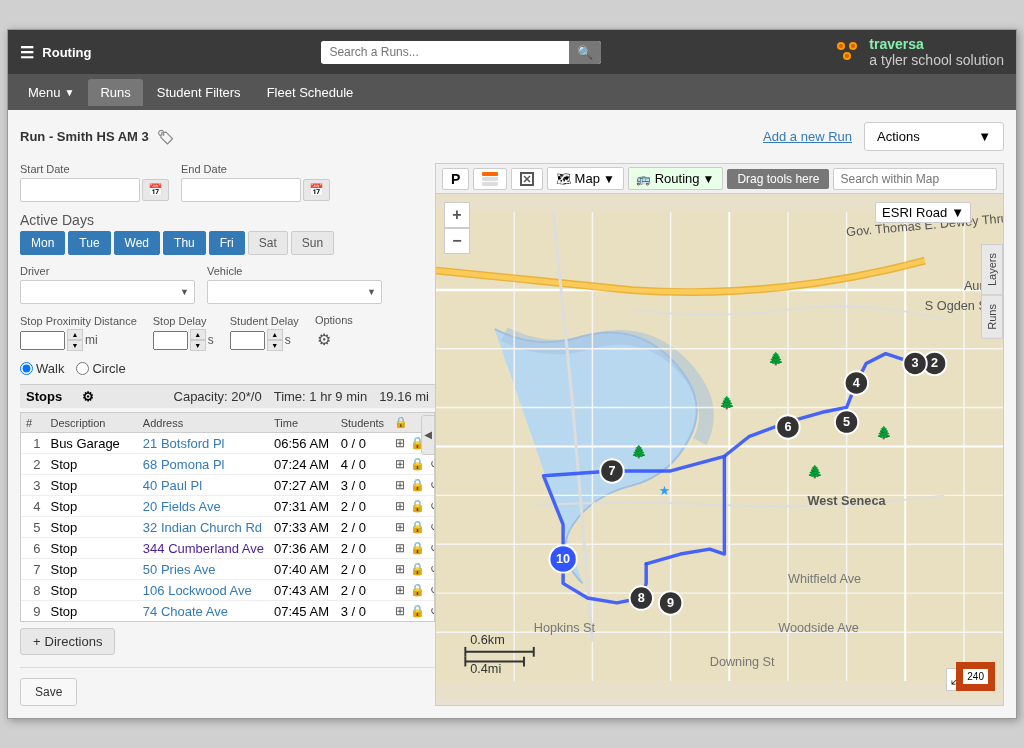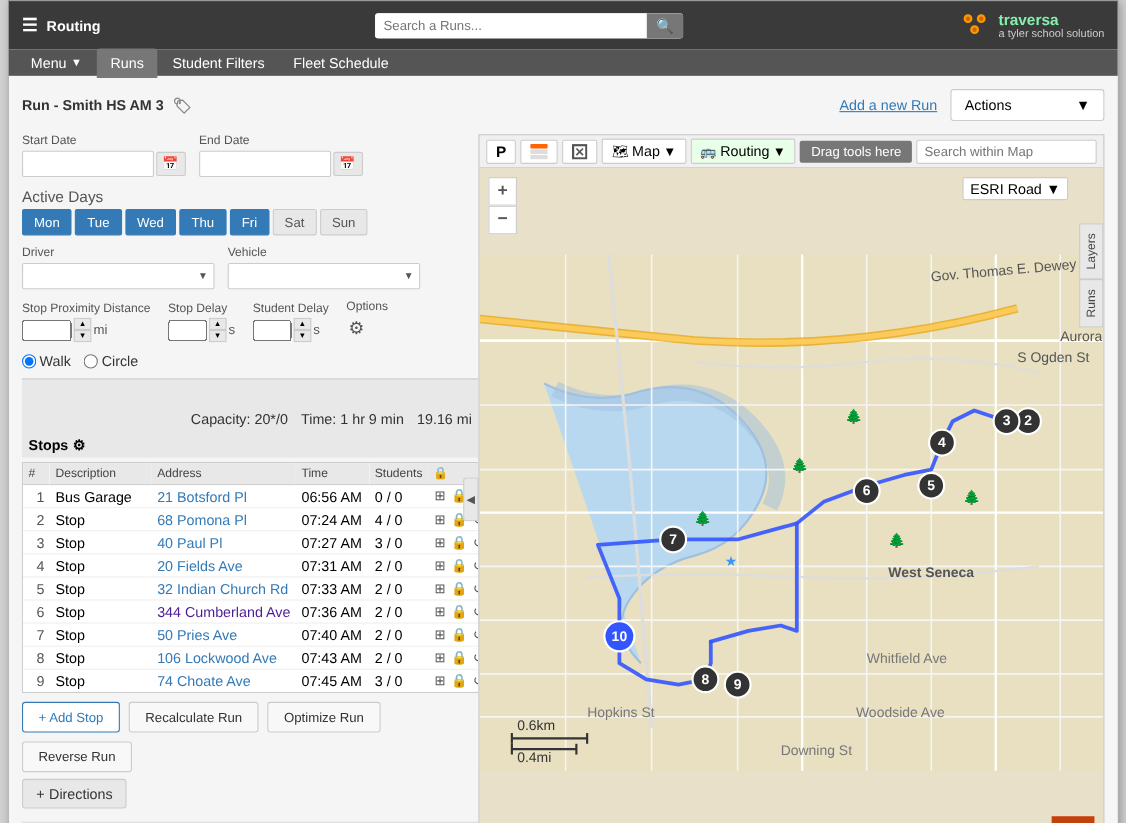--- a/index.html
+++ b/index.html
@@ -10,24 +10,24 @@
     .top-bar { background: #3a3a3a; color: #fff; padding: 6px 12px; display: flex; align-items: center; justify-content: space-between; }
     .top-bar-left { display: flex; align-items: center; gap: 8px; font-size: 15px; font-weight: bold; }
     .hamburger { font-size: 16px; cursor: pointer; }
     .top-bar-center { flex: 1; display: flex; justify-content: center; }
     .search-bar { display: flex; align-items: center; background: #fff; border-radius: 3px; overflow: hidden; width: 280px; }
     .search-bar input { border: none; outline: none; padding: 4px 8px; font-size: 12px; width: 264px; color: #333; }
     .search-bar button { background: #777; border: none; padding: 4px 8px; cursor: pointer; color: #fff; font-size: 13px; }
     .logo { display: flex; align-items: center; gap: 6px; }
     .logo-icon { width: 32px; height: 32px; }
     .logo-text { color: #86efac; font-size: 14px; font-weight: bold; }
-    .logo-sub { color: #ccc; font-size: 10px; display: block; text-align: right; }
-    
-    
-    .nav-bar { background: #555; display: flex; align-items: center; padding: 0 8px; gap: 2px; height: 24px; }
+    .logo-sub { color: #ccc; font-size: 14px; display: block; text-align: right; }
+    
+    
+    .nav-bar { background: #555; display: flex; align-items: center; padding: 0 8px; gap: 2px; height: 36px; }
     .nav-item { color: #fff; padding: 6px 12px; cursor: pointer; font-size: 13px; border-radius: 3px 3px 0 0; display: flex; align-items: center; gap: 4px; }
     .nav-item.active { background: #777; }
     .nav-item .arrow { font-size: 10px; }
     
     
     .content { display: flex; flex-direction: column; background: #f5f5f5; padding: 12px; }
     
     
     .page-title-row { display: flex; align-items: center; justify-content: space-between; margin-bottom: 12px; }
     .page-title { font-size: 18px; font-weight: bold; color: #333; display: flex; align-items: center; gap: 8px; }
@@ -69,21 +69,21 @@
     .prox-group label { font-size: 11px; color: #555; }
     .num-unit { font-size: 12px; color: #555; }
     .options-icon { cursor: pointer; font-size: 16px; color: #555; padding: 2px; }
     
     
     .walk-circle { display: flex; gap: 12px; align-items: center; margin-bottom: 8px; font-size: 12px; color: #333; }
     .walk-circle label { display: flex; align-items: center; gap: 3px; cursor: pointer; }
     
     
     .stops-header { display: flex; align-items: center; justify-content: space-between; margin-bottom: 4px; background: #e8e8e8; padding: 4px 6px; border-top: 1px solid #ccc; }
-    .stops-title { font-weight: bold; display: flex; align-items: center; gap: 4px; font-size: 13px; margin-top: 48px; }
+    .stops-title { font-weight: bold; display: flex; align-items: center; gap: 20px; font-size: 13px; }
     .stops-info { display: flex; gap: 12px; font-size: 12px; color: #333; }
     
     
     .stops-table-wrap { max-height: 210px; overflow-y: auto; border: 1px solid #ccc; background: #fff; }
     .stops-table { width: 100%; border-collapse: collapse; font-size: 12px; }
     .stops-table th { background: #e8e8e8; padding: 3px 5px; text-align: left; border-bottom: 1px solid #ccc; font-weight: normal; font-size: 11px; color: #444; position: sticky; top: 0; white-space: nowrap; }
     .stops-table td { padding: 2px 5px; border-bottom: 1px solid #eee; white-space: nowrap; vertical-align: middle; }
     .stops-table td.time-highlight { background: #00aaff; color: #fff; font-weight: bold; }
     .action-icons { display: flex; gap: 3px; align-items: center; }
     .act-icon { cursor: pointer; font-size: 12px; color: #555; padding: 1px; }
@@ -470,26 +470,20 @@
     <td class="time-highlight">08:05 AM</td>
     <td>0 / 20</td>
     <td>
       
     </td>
   </tr>
               </tbody>
           </table>
         </div>
 
-        <div class="bottom-buttons">
-          <button class="btn btn-add">+ Add Stop</button>
-          <button class="btn">Recalculate Run</button>
-          <button class="btn">Optimize Run</button>
-          <button class="btn">Reverse Run</button>
-        </div>
 
         <div class="directions-row">
           <button class="directions-btn">
             <span>+</span>
             <span>Directions</span>
           </button>
         </div>
 
         <div class="save-row">
           <button class="btn">Save</button>

